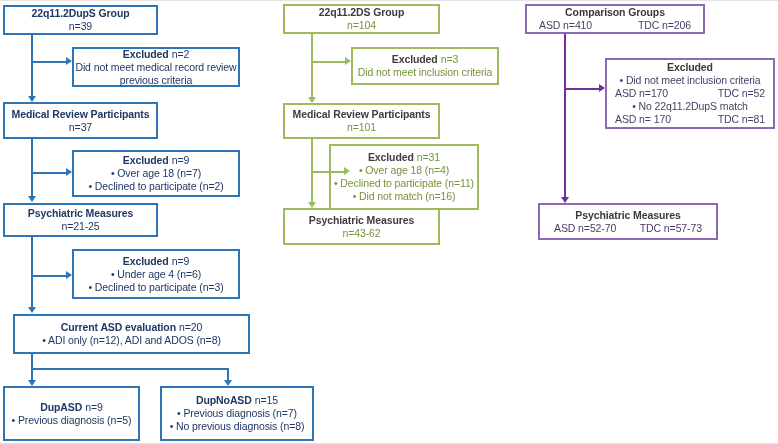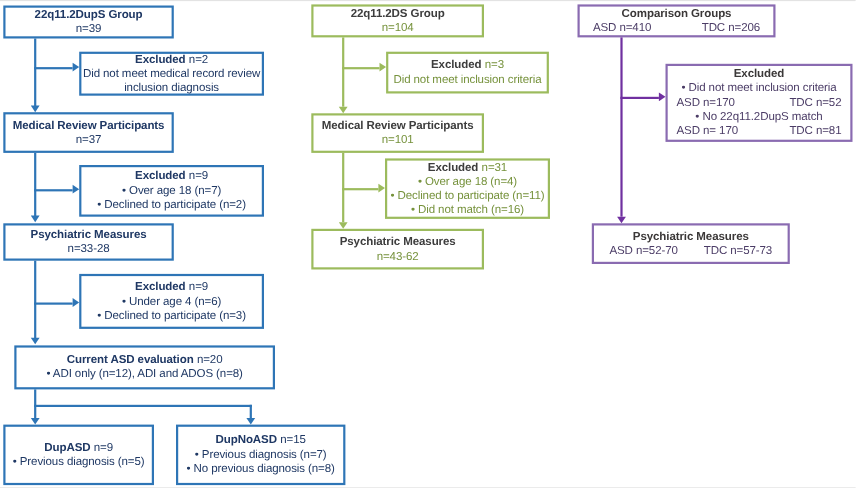--- a/index.html
+++ b/index.html
@@ -44,37 +44,37 @@
 <div id="stage">
 
   <div class="box blue" style="left:3px;top:4px;width:155px;height:30px">
     <div class="ln hd">22q11.2DupS Group</div>
     <div class="ln bd">n=39</div>
   </div>
 
   <div class="box blue" style="left:72px;top:46px;width:168px;height:40px">
     <div class="ln"><span class="hd">Excluded</span><span class="bd gap">n=2</span></div>
     <div class="ln bd">Did not meet medical record review</div>
-    <div class="ln bd">inclusion diagnosis</div>
+    <div class="ln bd">previous criteria</div>
   </div>
 
   <div class="box blue" style="left:3px;top:101px;width:155px;height:37px">
     <div class="ln hd">Medical Review Participants</div>
     <div class="ln bd">n=37</div>
   </div>
 
   <div class="box blue" style="left:72px;top:149px;width:168px;height:47px">
     <div class="ln"><span class="hd">Excluded</span><span class="bd gap">n=9</span></div>
     <div class="ln bd">• Over age 18 (n=7)</div>
     <div class="ln bd">• Declined to participate (n=2)</div>
   </div>
 
   <div class="box blue" style="left:3px;top:202px;width:155px;height:34px">
     <div class="ln hd">Psychiatric Measures</div>
-    <div class="ln bd">n=33-28</div>
+    <div class="ln bd">n=21-25</div>
   </div>
 
   <div class="box blue" style="left:72px;top:248px;width:168px;height:50px">
     <div class="ln"><span class="hd">Excluded</span><span class="bd gap">n=9</span></div>
     <div class="ln bd">• Under age 4 (n=6)</div>
     <div class="ln bd">• Declined to participate (n=3)</div>
   </div>
 
   <div class="box blue" style="left:13px;top:313px;width:237px;height:40px">
     <div class="ln"><span class="hd">Current ASD evaluation</span><span class="bd gap">n=20</span></div>
@@ -121,21 +121,21 @@
   <div class="box green" style="left:351px;top:46px;width:148px;height:38px">
     <div class="ln"><span class="hd">Excluded</span><span class="bd gap">n=3</span></div>
     <div class="ln bd">Did not meet inclusion criteria</div>
   </div>
 
   <div class="box green" style="left:283px;top:102px;width:157px;height:36px">
     <div class="ln hd">Medical Review Participants</div>
     <div class="ln bd">n=101</div>
   </div>
 
-  <div class="box green" style="left:350px;top:143px;width:150px;height:55px">
+  <div class="box green" style="left:329px;top:143px;width:150px;height:66px">
     <div class="ln"><span class="hd">Excluded</span><span class="bd gap">n=31</span></div>
     <div class="ln bd">• Over age 18 (n=4)</div>
     <div class="ln bd">• Declined to participate (n=11)</div>
     <div class="ln bd">• Did not match (n=16)</div>
   </div>
 
   <div class="box green" style="left:283px;top:207px;width:157px;height:37px">
     <div class="ln hd">Psychiatric Measures</div>
     <div class="ln bd">n=43-62</div>
   </div>

